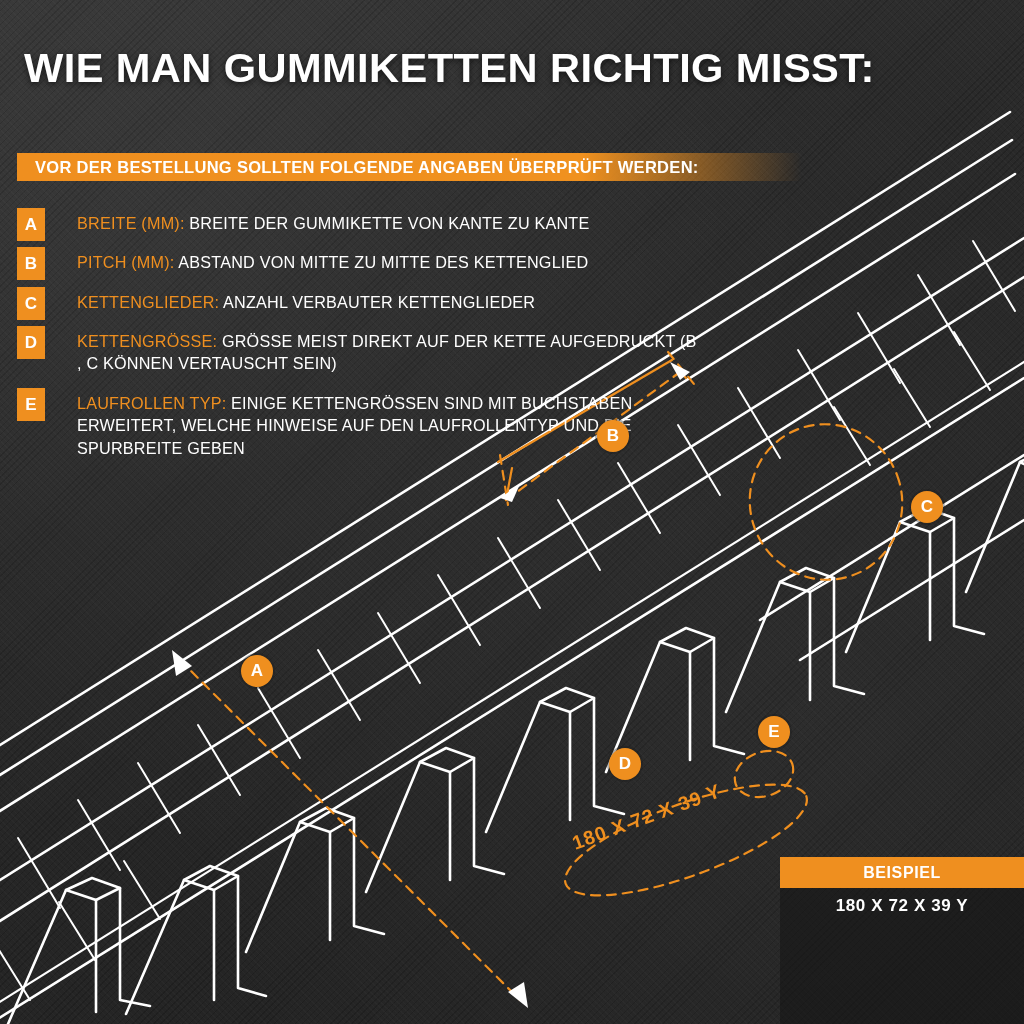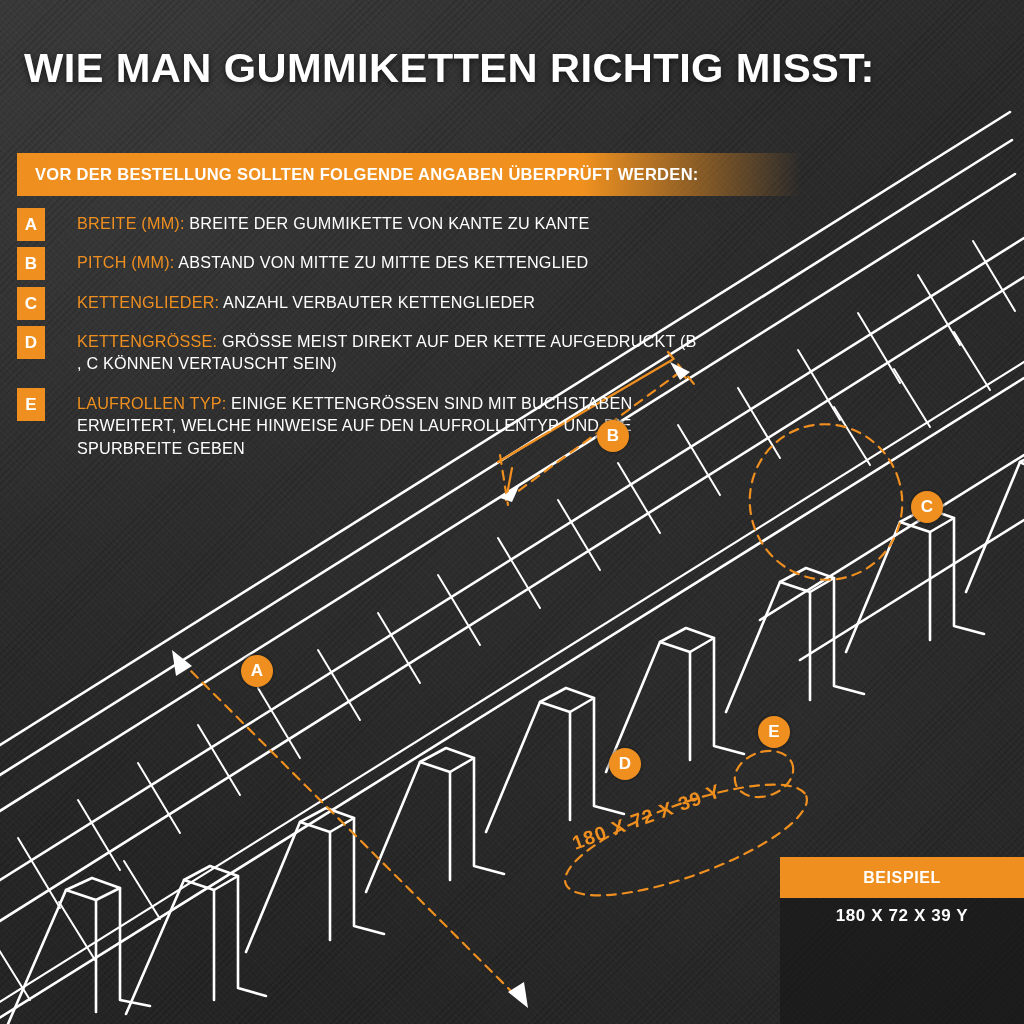--- a/index.html
+++ b/index.html
@@ -44,21 +44,21 @@
     transform: scaleX(1.04);
     transform-origin: left center;
     white-space: nowrap;
     text-shadow: 0 2px 6px rgba(0,0,0,0.6);
   }
   .subbar {
     position: absolute;
     left: 17px;
     top: 153px;
     width: 785px;
-    height: 43px;
+    height: 28px;
     background: linear-gradient(90deg, #ef8f1f 0%, #f0911f 72%, rgba(240,145,31,0.0) 100%);
     display: flex;
     align-items: center;
   }
   .subbar span {
     padding-left: 18px;
     font-size: 16.5px;
     font-weight: 700;
     letter-spacing: 0.3px;
     color: #ffffff;
@@ -142,21 +142,21 @@
   
   .example {
     position: absolute;
     left: 780px;
     top: 857px;
     width: 244px;
     height: 167px;
     background: rgba(20,20,20,0.55);
   }
   .example-header {
-    height: 41px;
+    height: 31px;
     background: #ef8f1f;
     display: flex;
     align-items: center;
     justify-content: center;
     font-size: 16px;
     font-weight: 700;
     letter-spacing: 0.6px;
     color: #ffffff;
     text-transform: uppercase;
   }

